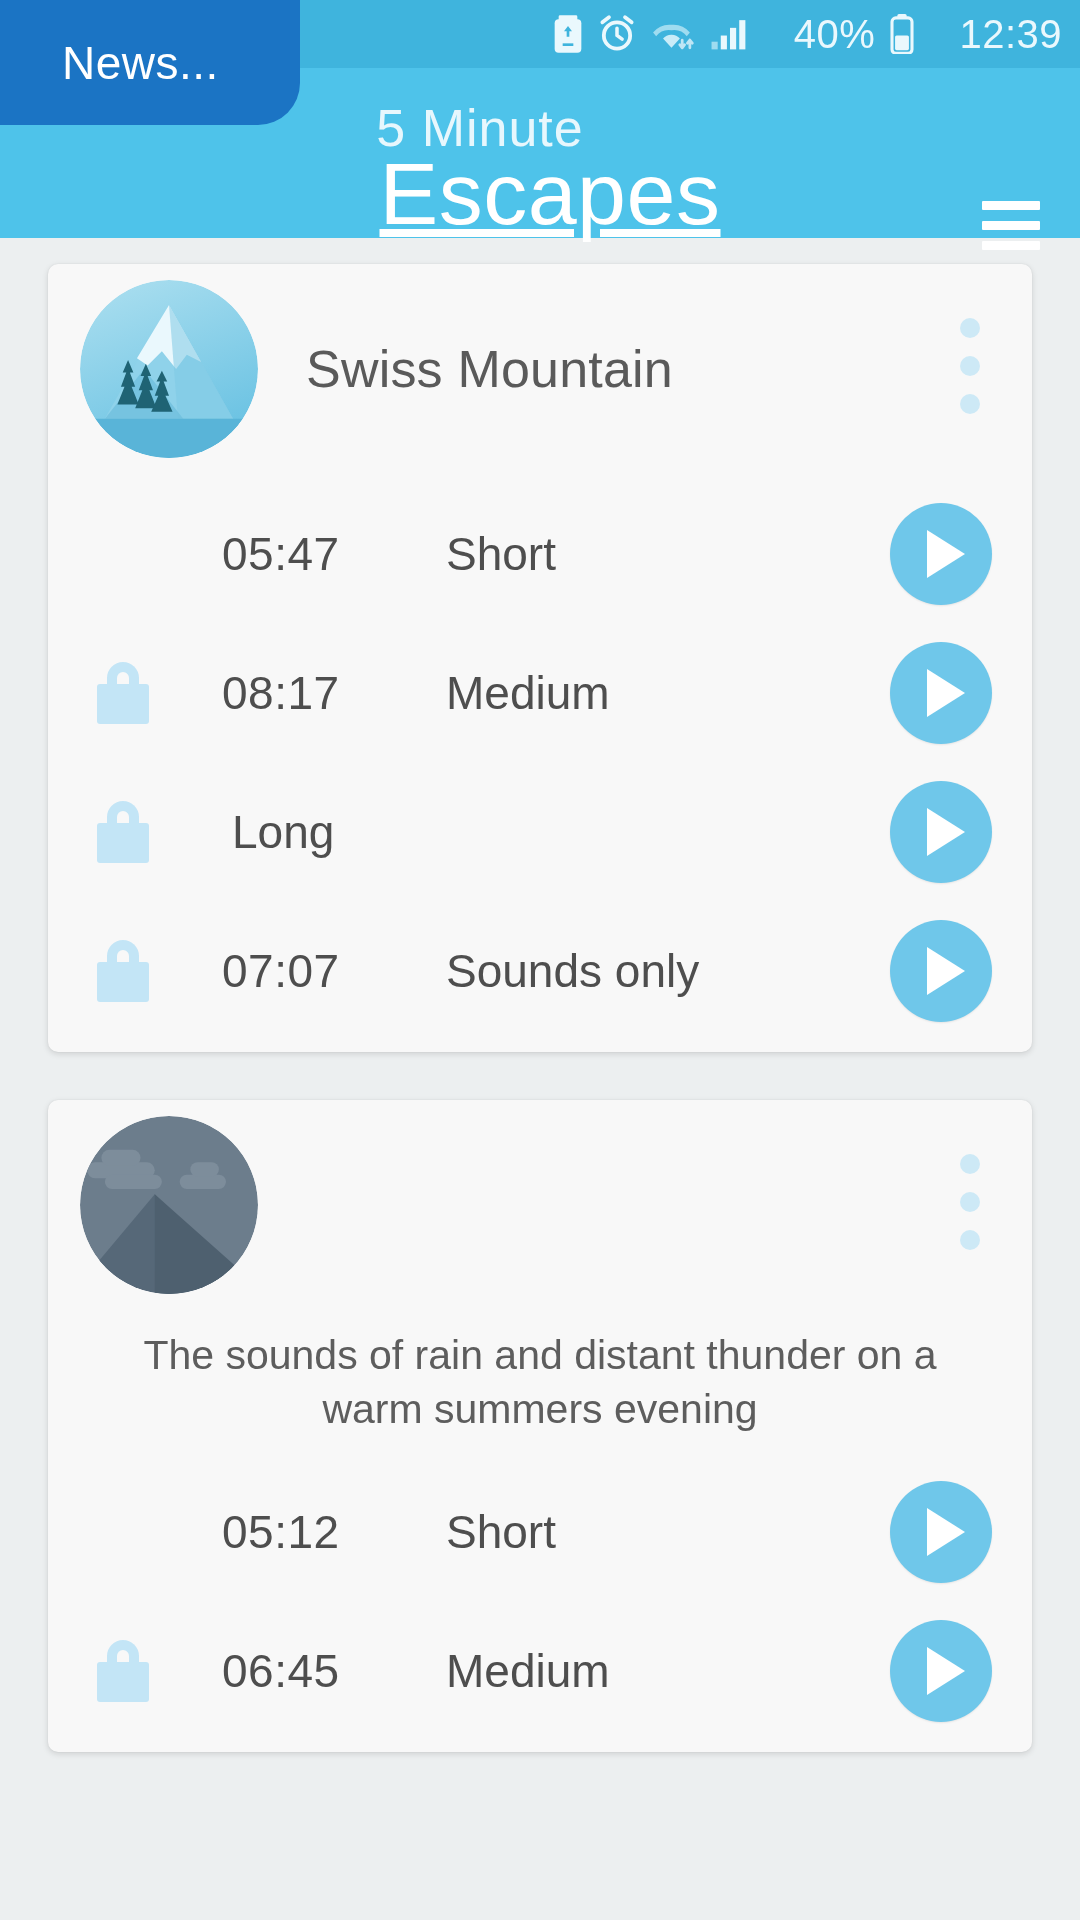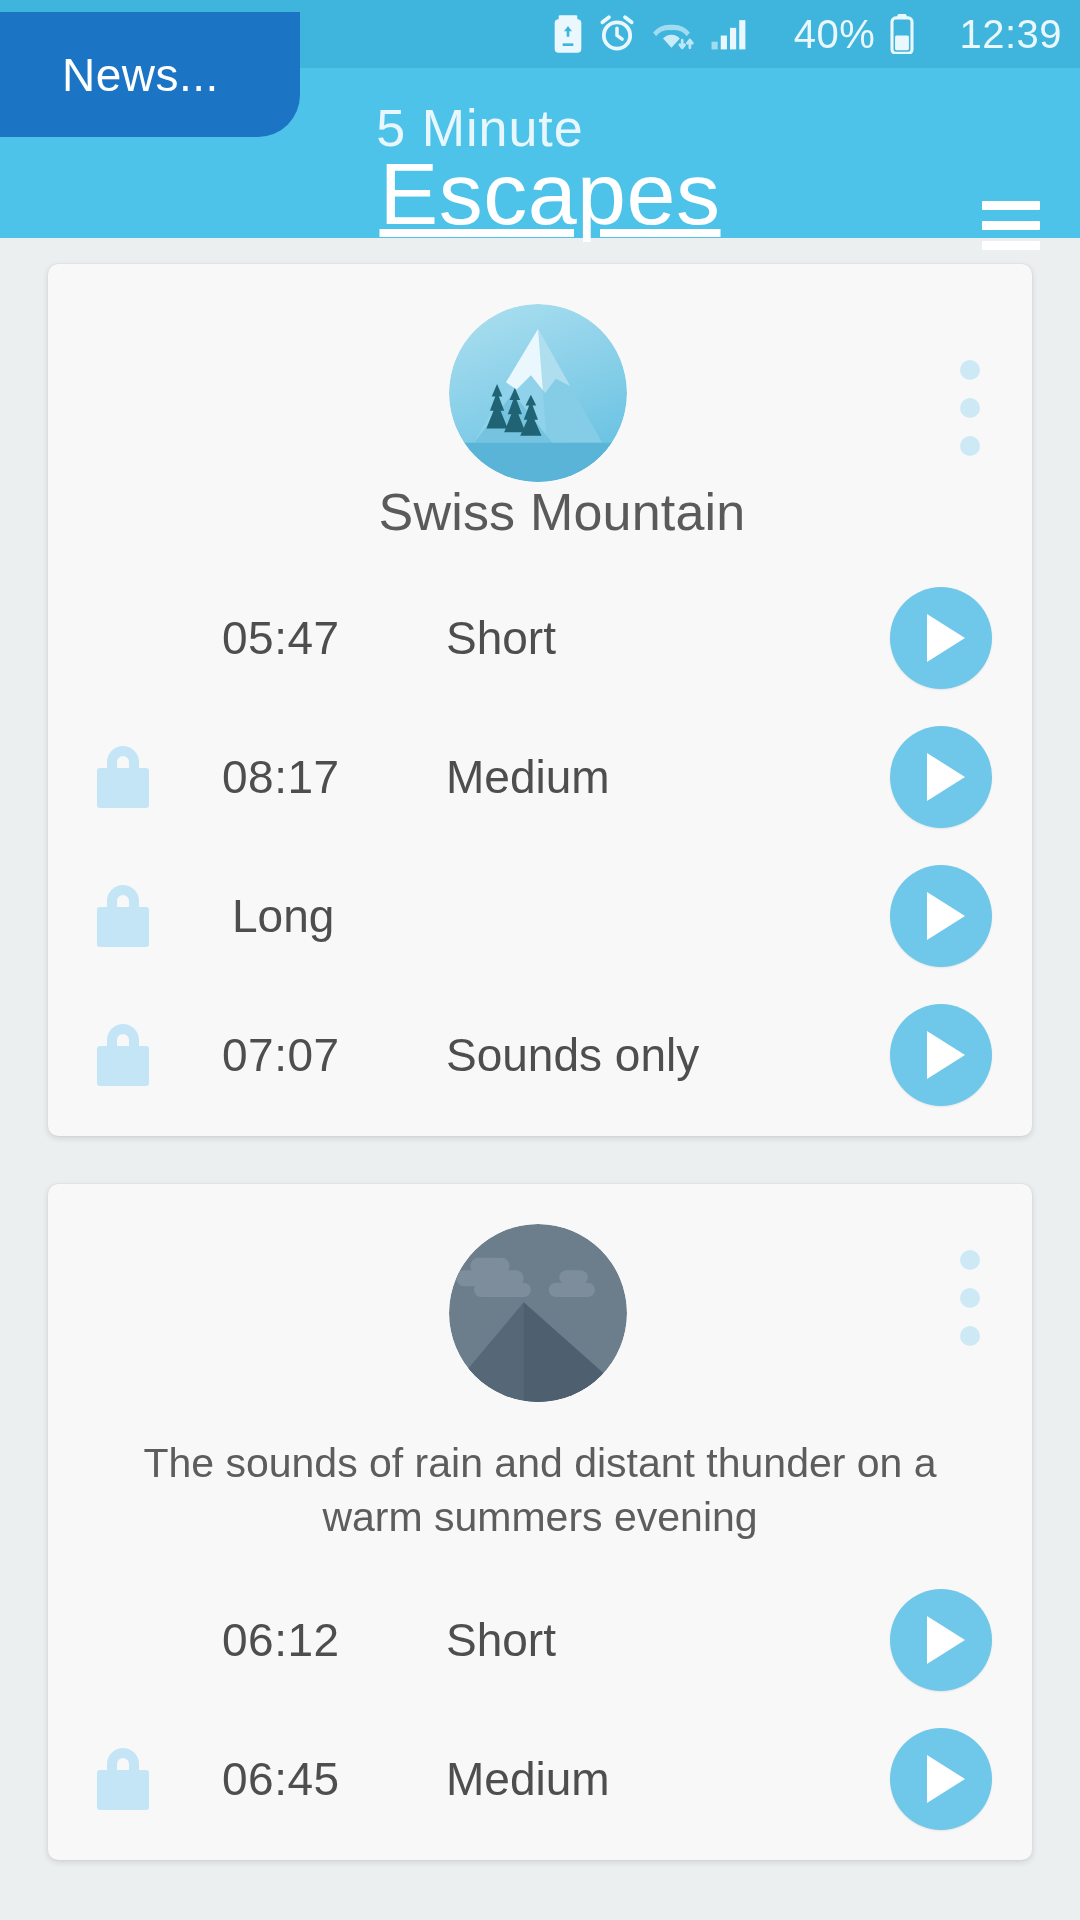--- a/index.html
+++ b/index.html
@@ -52,21 +52,21 @@
     text-decoration:underline;
   }
   .hamburger{
     position:absolute; right:40px; top:133px;
     width:58px; display:flex; flex-direction:column; gap:11px;
   }
   .hamburger span{ display:block; height:9px; background:#ffffff; border-radius:1px; }
 
   
   .news-toast{
-    position:absolute; left:0; top:12px;
+    position:absolute; left:0; top:0;
     width:300px; height:125px;
     background:#1b74c4;
     border-bottom-right-radius:42px;
     display:flex; align-items:center;
     padding-left:62px;
     z-index:30;
   }
   .news-toast .lbl{
     color:#ffffff; font-size:46px; font-weight:400; letter-spacing:0.5px;
     font-family:"Liberation Sans", sans-serif;
@@ -83,23 +83,22 @@
   .card{
     background:#f8f8f8;
     margin:0 48px 48px 48px;
     border-radius:10px;
     box-shadow:0 2px 6px rgba(0,0,0,0.13), 0 0 2px rgba(0,0,0,0.07);
     padding-bottom:12px;
   }
 
   .card-head{
     display:flex; align-items:center;
-    padding:40px 36px 10px 32px;
-    position:relative;
-    flex-direction:column;
+    padding:16px 36px 10px 32px;
+    position:relative;
   }
   .avatar{
     width:178px; height:178px; border-radius:50%;
     flex:0 0 178px; overflow:hidden; position:relative;
   }
   .card-title{
     color:#5a5a5a; font-size:52px; font-weight:400;
     margin-left:48px; letter-spacing:0.2px;
     font-family:"Liberation Sans", sans-serif;
   }
@@ -348,21 +347,21 @@
         <i></i>
       </div>
     </div>
 
     <div class="card-desc">The sounds of rain and distant thunder on a warm summers evening</div>
 
     <div class="rows">
 
       <div class="row">
         <div class="lock-slot"></div>
-        <div class="row-time">06:12</div>
+        <div class="row-time">05:12</div>
         <div class="row-label">Short</div>
         <div class="play">
             <div class="tri"></div>
           </div>
       </div>
 
       <div class="row">
         <div class="lock-slot">
           <div class="lock">
             <div class="shackle"></div>

